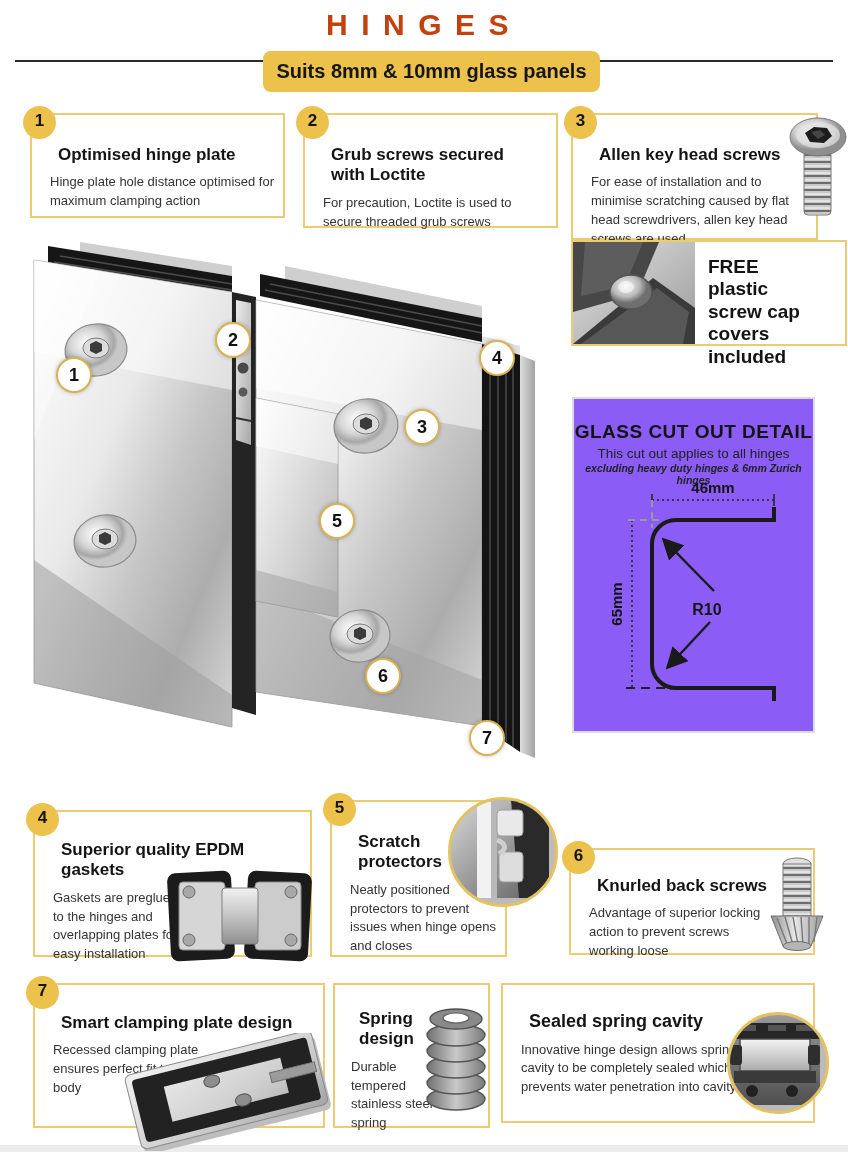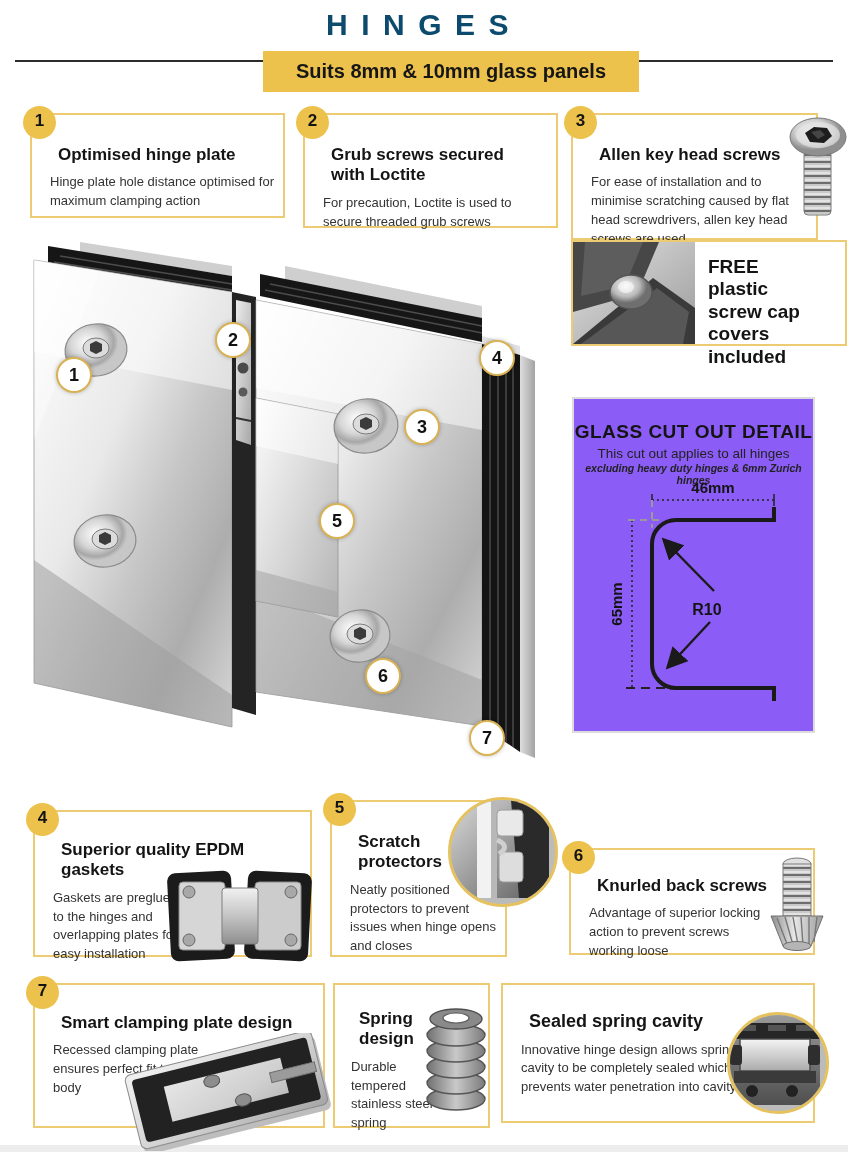--- a/index.html
+++ b/index.html
@@ -1,25 +1,25 @@
 <!DOCTYPE html>
 <html><head>
 <meta charset="utf-8">
 <style>
   html,body{margin:0;padding:0;background:#fff;}
   .page{position:relative;width:848px;height:1152px;background:#fff;overflow:hidden;
         font-family:"Liberation Sans", sans-serif;color:#1c1c1c;}
 
   
   .title{position:absolute;top:8px;left:0;width:848px;text-align:center;
-         font-size:30px;font-weight:600;letter-spacing:0.45em;color:#0c4a6e;}
+         font-size:30px;font-weight:600;letter-spacing:0.45em;color:#c2410c;}
   .rule{position:absolute;top:60px;left:15px;width:818px;height:2px;background:#2b2b2b;}
-  .banner{position:absolute;top:51px;left:263px;width:376px;height:41px;background:#ecc24d;
+  .banner{position:absolute;top:51px;left:263px;width:337px;height:41px;background:#ecc24d;
           display:flex;align-items:center;justify-content:center;
-          font-size:20px;font-weight:700;color:#161616;}
+          font-size:20px;font-weight:700;color:#161616;border-radius:8px;}
 
   
   .fbox{position:absolute;background:#fff;border:2px solid #eccb72;box-sizing:border-box;}
   .num{position:absolute;left:-9px;top:-9px;width:33px;height:33px;border-radius:50%;
        background:#ecc24d;color:#141414;font-weight:700;font-size:17px;
        display:flex;align-items:flex-start;justify-content:center;line-height:30px;z-index:5;}
   .ftitle{font-weight:700;font-size:17px;color:#141414;line-height:1.2;margin:8px;}
   .fbody{font-size:13px;color:#333;line-height:1.45;margin-top:5px;}
 
   .gray-note{position:absolute;left:0;bottom:0;width:848px;height:7px;background:#ededed;}

